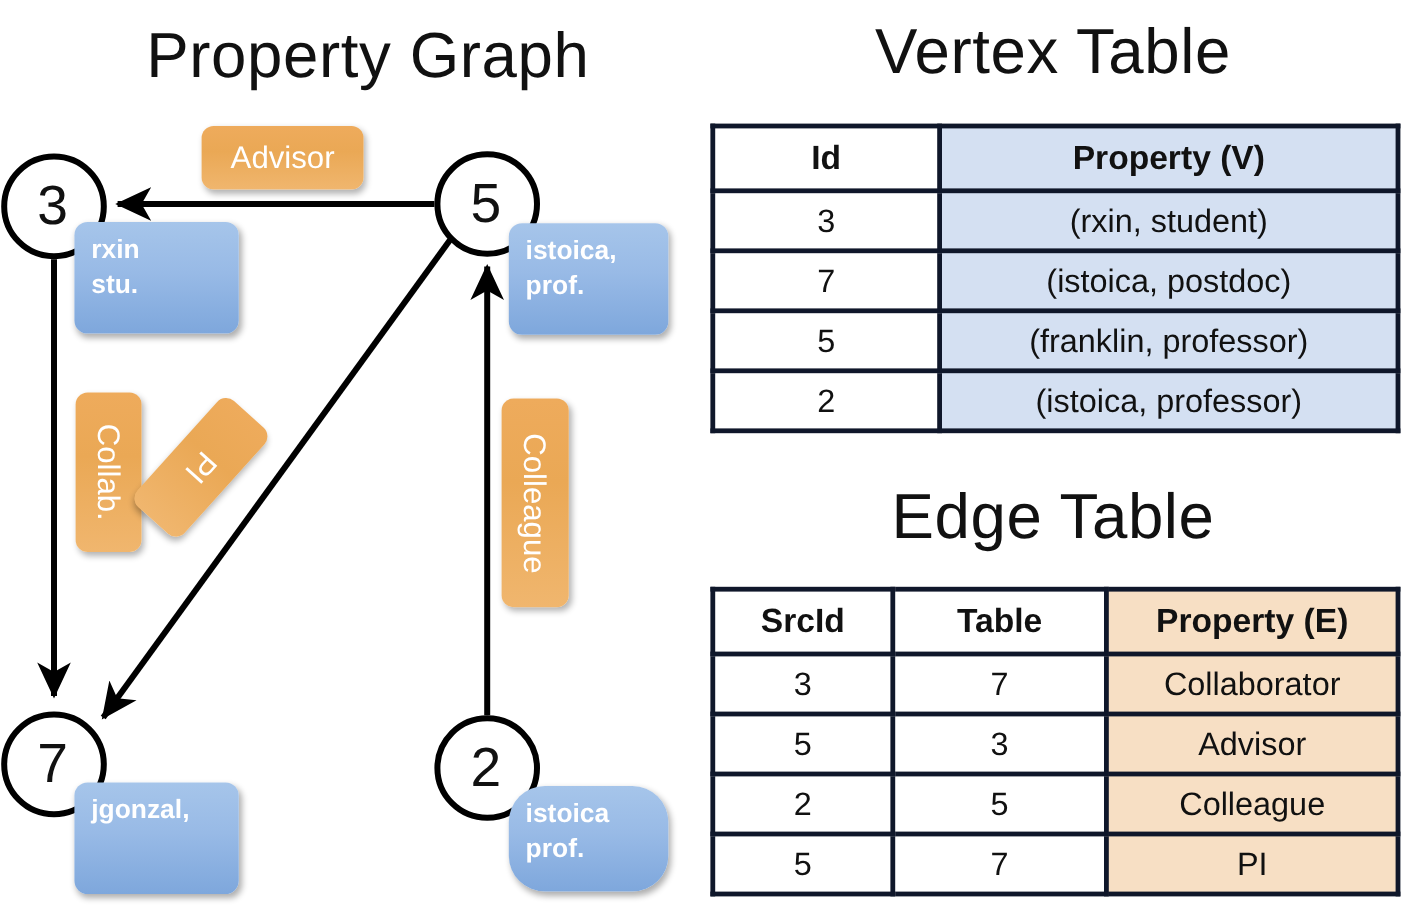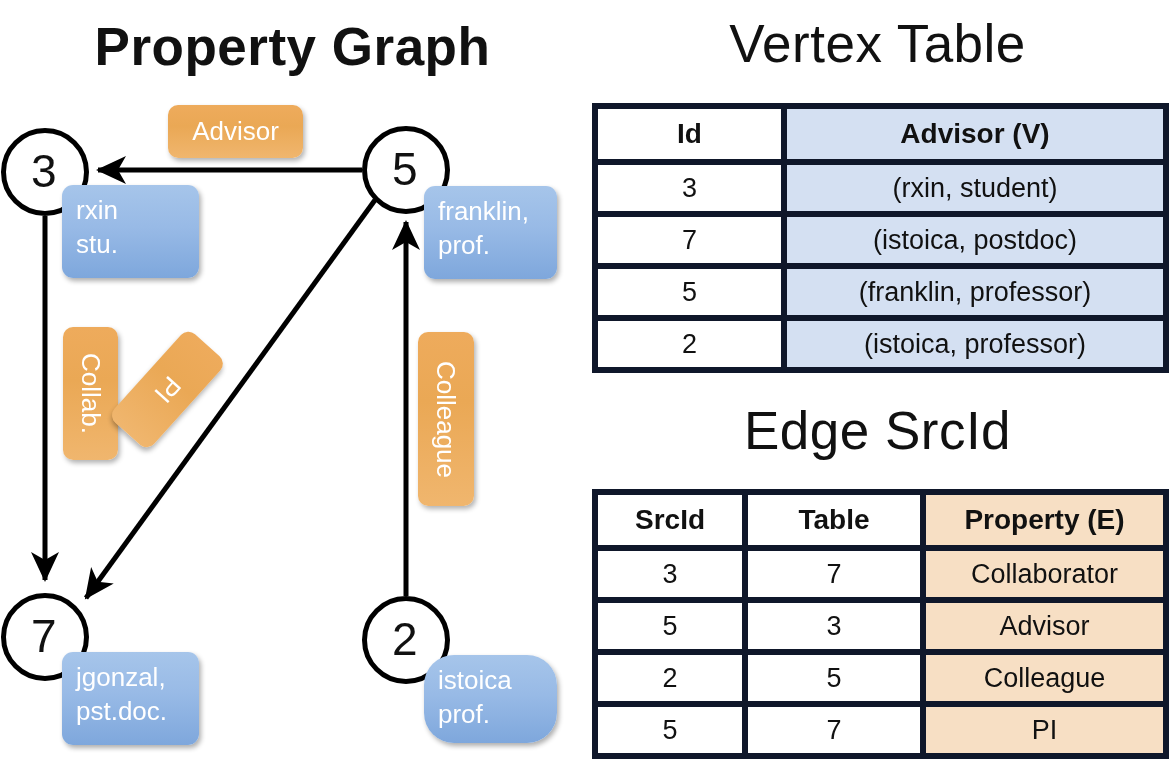--- a/index.html
+++ b/index.html
@@ -20,21 +20,21 @@
   .title {
     position: absolute;
     font-family: "Liberation Sans", sans-serif;
     font-weight: 300;
     font-size: 53px;
     letter-spacing: 0.5px;
     color: #111111;
     white-space: nowrap;
     text-align: center;
   }
-  #title-property-graph { left: 0px;   top: 16px;  width: 585px; font-weight: bold; }
+  #title-property-graph { left: 14px;   top: 16px;  width: 585px; }
   #title-vertex-table   { left: 585px; top: 13px;  width: 585px; text-align: center; }
   #title-edge-table     { left: 585px; top: 400px; width: 585px; }
 
   
   #graph-panel {
     position: absolute;
     left: 0; top: 0;
     width: 585px; height: 760px;
   }
   #graph-svg {
@@ -64,22 +64,22 @@
 
   
   .prop-box {
     position: absolute;
     z-index: 5;
     border-radius: 11px;
     background: linear-gradient(to bottom, #a6c5ea 0%, #98bae6 45%, #7ea7dc 100%);
     box-shadow: 2px 3px 5px rgba(0,0,0,0.32);
     color: #ffffff;
     font-family: "Liberation Sans", sans-serif;
-    font-weight: 400;
-    font-size: 26px;
+    font-weight: 700;
+    font-size: 22px;
     line-height: 1.30;
     padding: 9px 12px 0 14px;
     box-sizing: border-box;
   }
 
   
   .rel-box {
     position: absolute;
     z-index: 6;
     border-radius: 10px;
@@ -107,21 +107,21 @@
   }
 
   
   table.dtable {
     position: absolute;
     border-collapse: collapse;
     table-layout: fixed;
     font-family: "Liberation Sans", sans-serif;
   }
   table.dtable td, table.dtable th {
-    border: 6px solid #0f172a;
+    border: 4px solid #0f172a;
     text-align: center;
     font-weight: 300;
     font-size: 27px;
     color: #111111;
     padding: 0;
     height: 46px;
     background: #ffffff;
   }
   table.dtable th {
     font-weight: 700;
@@ -132,21 +132,21 @@
   .cell-orange { background: #f7dfc4 !important; }
 
   #vertex-table { left: 592px; top: 103px; width: 571px; }
   #edge-table   { left: 592px; top: 489px; width: 571px; }
 </style>
 </head>
 <body>
 
 <div class="title" id="title-property-graph">Property Graph</div>
 <div class="title" id="title-vertex-table">Vertex Table</div>
-<div class="title" id="title-edge-table">Edge SrcId</div>
+<div class="title" id="title-edge-table">Edge Table</div>
 
 <div id="graph-panel">
 
   <svg id="graph-svg" viewBox="0 0 585 760">
     <defs>
       <marker id="arrow" markerWidth="7" markerHeight="7" refX="5.6" refY="3.1" orient="auto" markerUnits="strokeWidth">
         <path d="M0,0.3 L6,3.1 L0,5.9 L1.6,3.1 Z" fill="#000000"></path>
       </marker>
     </defs>
 
@@ -162,29 +162,28 @@
   <div class="node-circle" style="left:1px; top:128px;"></div>
   <div class="node-label" style="left:31px; top:148px;">3</div>
   <div class="prop-box" style="left:62px; top:185px; width:137px; height:93px;">
     <div>rxin</div>
     <div>stu.</div>
   </div>
 
   <div class="node-circle" style="left:362px; top:126px;"></div>
   <div class="node-label" style="left:392px; top:146px;">5</div>
   <div class="prop-box" style="left:424px; top:186px; width:133px; height:93px;">
-    <div>franklin,</div>
+    <div>istoica,</div>
     <div>prof.</div>
   </div>
 
   <div class="node-circle" style="left:1px; top:593px;"></div>
   <div class="node-label" style="left:31px; top:613px;">7</div>
   <div class="prop-box" style="left:62px; top:652px; width:137px; height:93px;">
     <div>jgonzal,</div>
-    <div>pst.doc.</div>
   </div>
 
   <div class="node-circle" style="left:362px; top:596px;"></div>
   <div class="node-label" style="left:392px; top:616px;">2</div>
   <div class="prop-box" style="left:424px; top:655px; width:133px; height:88px;border-radius:30px;">
     <div>istoica</div>
     <div>prof.</div>
   </div>
 
   <div class="rel-box" style="left:168px; top:105px; width:135px; height:53px;">
@@ -205,21 +204,21 @@
 </div>
 
 <table class="dtable" id="vertex-table">
   <colgroup>
       <col style="width:189px">
       <col style="width:382px">
     </colgroup>
   <thead>
     <tr>
       <th>Id</th>
-      <th class="cell-blue">Advisor (V)</th>
+      <th class="cell-blue">Property (V)</th>
     </tr>
   </thead>
   <tbody>
     <tr>
       <td>3</td>
       <td class="cell-blue">(rxin, student)</td>
     </tr>
     <tr>
       <td>7</td>
       <td class="cell-blue">(istoica, postdoc)</td>

